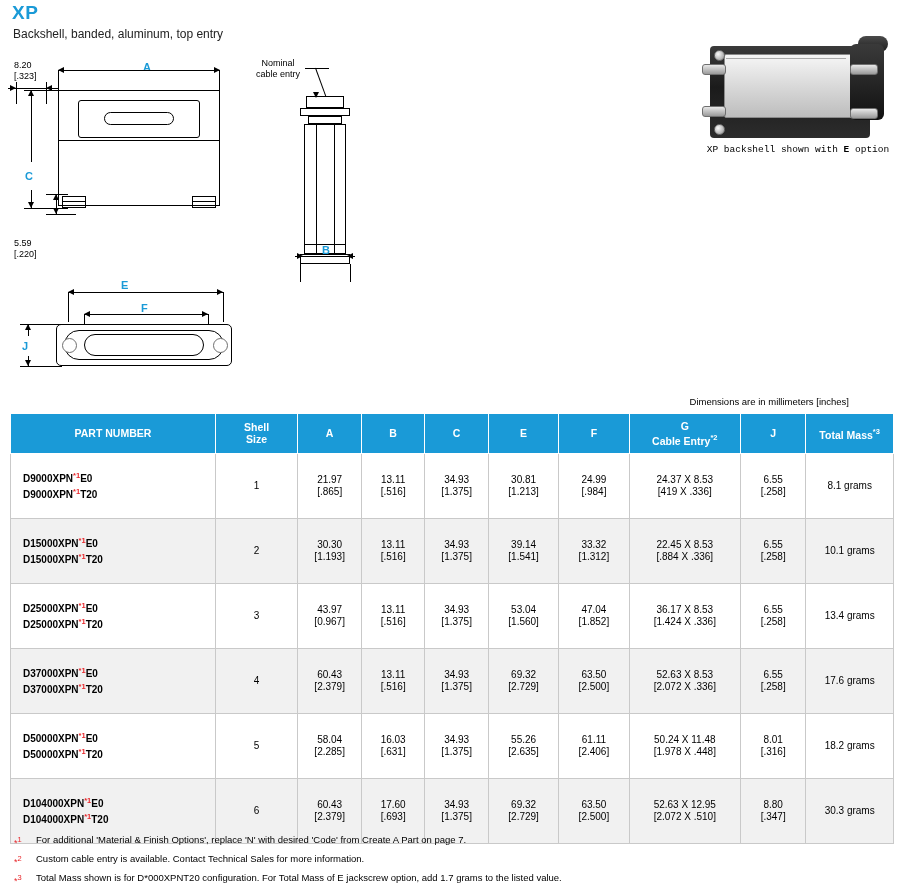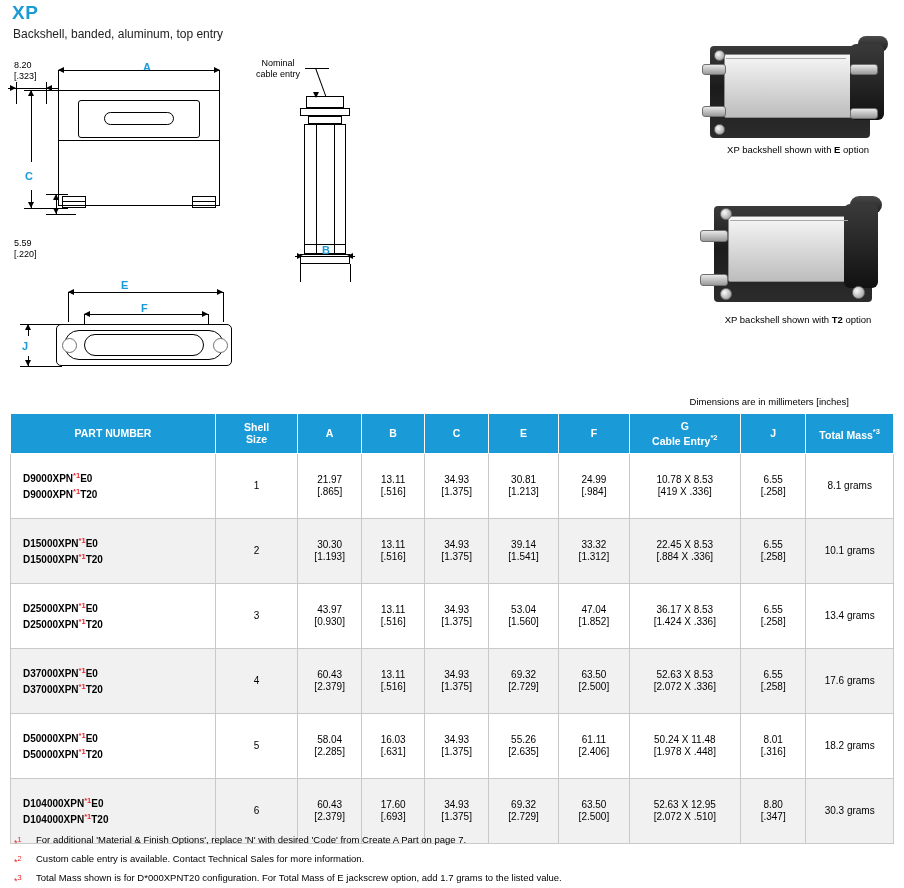--- a/index.html
+++ b/index.html
@@ -299,40 +299,25 @@
     <div class="conn-plate" style="left:24px; top:26px; width:134px; height:62px;"></div>
     <div class="conn-tab" style="left:158px; top:8px; width:30px; height:16px; border-radius:8px;"></div>
     <div class="conn-tab" style="left:150px; top:16px; width:34px; height:76px; border-radius:6px; background:linear-gradient(180deg,#3a3a3a,#111);"></div>
     <div class="screw" style="left:2px; top:36px; width:22px; height:9px; border-radius:3px;"></div>
     <div class="screw" style="left:2px; top:78px; width:22px; height:9px; border-radius:3px;"></div>
     <div class="screw" style="left:150px; top:36px; width:26px; height:9px; border-radius:3px;"></div>
     <div class="screw" style="left:150px; top:80px; width:26px; height:9px; border-radius:3px;"></div>
     <div class="screw-round" style="left:14px; top:22px; width:9px; height:9px;"></div>
     <div class="screw-round" style="left:14px; top:96px; width:9px; height:9px;"></div>
     <div class="ln hln" style="left:26px; top:30px; width:120px; background:#aaa;"></div>
-    <div class="photo-cap" style="left:0; top:116px;">
+    <div class="photo-cap" style="left:0; top:116px;font-family:Liberation Mono, monospace;">
       <span>XP backshell shown with </span><b>E</b><span> option</span>
     </div>
   </div>
 
-  <div class="photo-wrap" style="left:700px; top:190px; width:196px; height:140px;">
-    <div class="conn-body" style="left:14px; top:16px; width:158px; height:96px;"></div>
-    <div class="conn-plate" style="left:28px; top:26px; width:130px; height:64px;"></div>
-    <div class="conn-tab" style="left:150px; top:6px; width:32px; height:18px; border-radius:9px;"></div>
-    <div class="conn-tab" style="left:144px; top:14px; width:34px; height:84px; border-radius:6px; background:linear-gradient(180deg,#3a3a3a,#111);"></div>
-    <div class="screw" style="left:0px; top:40px; width:26px; height:10px; border-radius:3px;"></div>
-    <div class="screw" style="left:0px; top:84px; width:26px; height:10px; border-radius:3px;"></div>
-    <div class="screw-round" style="left:20px; top:18px; width:10px; height:10px;"></div>
-    <div class="screw-round" style="left:20px; top:98px; width:10px; height:10px;"></div>
-    <div class="screw-round" style="left:152px; top:96px; width:11px; height:11px;"></div>
-    <div class="ln hln" style="left:30px; top:30px; width:118px; background:#aaa;"></div>
-    <div class="photo-cap" style="left:0; top:124px;">
-      <span>XP backshell shown with </span><b>T2</b><span> option</span>
-    </div>
-  </div>
 
   <div class="units-note">Dimensions are in millimeters [inches]</div>
 
   <table class="tbl">
     <thead>
       <tr>
         <th style="width:205px;">PART NUMBER</th>
         <th style="width:80px;">
           <span>Shell</span><br><span>Size</span>
         </th>
@@ -356,21 +341,21 @@
         <td class="pn-cell">
           <span>D9000XPN</span><span class="sup">*1</span><span>E0</span><br>
           <span>D9000XPN</span><span class="sup">*1</span><span>T20</span>
         </td>
         <td>1</td>
         <td><span>21.97</span><br><span>[.865]</span></td>
         <td><span>13.11</span><br><span>[.516]</span></td>
         <td><span>34.93</span><br><span>[1.375]</span></td>
         <td><span>30.81</span><br><span>[1.213]</span></td>
         <td><span>24.99</span><br><span>[.984]</span></td>
-        <td><span>10.78 X 8.53</span><br><span>[419 X .336]</span></td>
+        <td><span>24.37 X 8.53</span><br><span>[419 X .336]</span></td>
         <td><span>6.55</span><br><span>[.258]</span></td>
         <td>8.1 grams</td>
       </tr>
 
       <tr class="alt">
         <td class="pn-cell">
           <span>D15000XPN</span><span class="sup">*1</span><span>E0</span><br>
           <span>D15000XPN</span><span class="sup">*1</span><span>T20</span>
         </td>
         <td>2</td>
@@ -383,21 +368,21 @@
         <td><span>6.55</span><br><span>[.258]</span></td>
         <td>10.1 grams</td>
       </tr>
 
       <tr>
         <td class="pn-cell">
           <span>D25000XPN</span><span class="sup">*1</span><span>E0</span><br>
           <span>D25000XPN</span><span class="sup">*1</span><span>T20</span>
         </td>
         <td>3</td>
-        <td><span>43.97</span><br><span>[0.930]</span></td>
+        <td><span>43.97</span><br><span>[0.967]</span></td>
         <td><span>13.11</span><br><span>[.516]</span></td>
         <td><span>34.93</span><br><span>[1.375]</span></td>
         <td><span>53.04</span><br><span>[1.560]</span></td>
         <td><span>47.04</span><br><span>[1.852]</span></td>
         <td><span>36.17 X 8.53</span><br><span>[1.424 X .336]</span></td>
         <td><span>6.55</span><br><span>[.258]</span></td>
         <td>13.4 grams</td>
       </tr>
 
       <tr class="alt">

